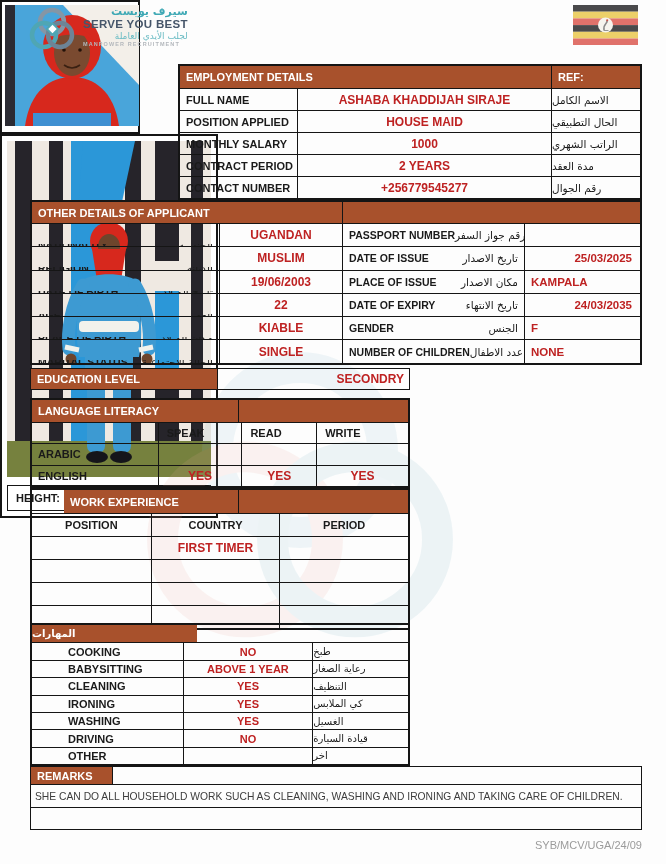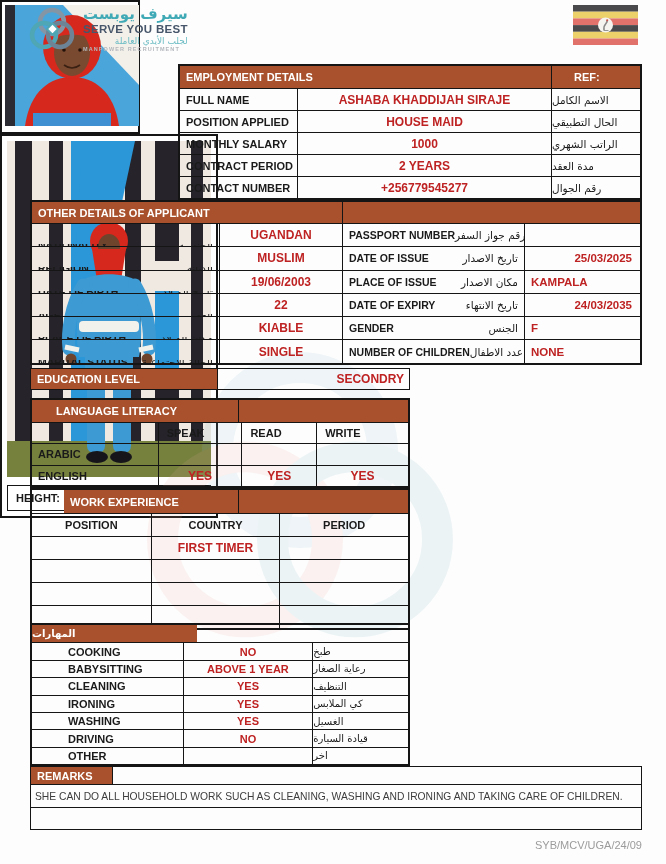--- a/index.html
+++ b/index.html
@@ -4,21 +4,21 @@
 <style>
   html,body{margin:0;padding:0;background:#fff;}
   #page{position:relative;width:666px;height:864px;background:#fdfdfd;overflow:hidden;
         font-family:"Liberation Sans",sans-serif;color:#1a1a1a;}
   .abs{position:absolute;}
   
   #watermark{position:absolute;left:120px;top:340px;width:360px;height:330px;opacity:.13;z-index:1;}
   
   #logo{left:28px;top:6px;display:flex;gap:7px;align-items:flex-start;z-index:2;}
   .logo-text{display:flex;flex-direction:column;line-height:1.12;}
-  .lt-ar{font-family:"DejaVu Sans",sans-serif;color:#3fa9b5;font-size:15px;font-weight:bold;}
+  .lt-ar{font-family:"DejaVu Sans",sans-serif;color:#3fa9b5;font-size:11px;font-weight:bold;}
   .lt-en{color:#47566a;font-size:11.5px;font-weight:bold;letter-spacing:.3px;}
   .lt-ar2{font-family:"DejaVu Sans",sans-serif;color:#6bbcc4;font-size:9px;}
   .lt-en2{color:#b3b7bc;font-size:5.5px;font-weight:bold;letter-spacing:1.1px;}
   #flag{left:573px;top:5px;z-index:2;}
   
   .tbl{position:absolute;z-index:2;border:2px solid #151515;box-sizing:border-box;}
   .trow{display:flex;box-sizing:border-box;border-top:1.5px solid #151515;}
   .trow.first{border-top:none;}
   .cell{box-sizing:border-box;display:flex;align-items:center;overflow:hidden;white-space:nowrap;}
   .cell+.cell{border-left:1.5px solid #151515;}
@@ -53,21 +53,21 @@
   .v-left{justify-content:flex-start;padding-left:6px;}
   .v-right{justify-content:flex-end;padding-right:8px;}
   
   #edu{left:30px;top:368px;width:380px;border:none;display:flex;}
   #edu .e1{width:188px;height:22px;border:1.5px solid #151515;padding-left:6px;}
   #edu .e2{width:192px;height:22px;border:1.5px solid #151515;border-left:none;
            justify-content:flex-end;padding-right:5px;background:transparent;}
   
   #lang{left:30px;top:398px;width:380px;}
   #lang .hrow{height:20px;}
-  #lang .h1{width:207px;padding-left:24px;}
+  #lang .h1{width:207px;padding-left:6px;}
   #lang .h2{width:170px;}
   #lang .chrow{height:23px;}
   #lang .l1{width:126px;}
   #lang .l2{width:84px;}
   #lang .l3{width:75px;}
   #lang .l4{width:92px;}
   #lang .trow{height:21.5px;}
   .colhdr{font-weight:bold;font-size:11px;padding-left:8px;}
   
   #work{left:30px;top:488px;width:380px;}
@@ -151,21 +151,21 @@
       <circle cx="59" cy="45" r="1.8" fill="#241209"></circle>
       <circle cx="75" cy="45" r="1.8" fill="#241209"></circle>
       <path d="M59,60 q8,6 16,0" fill="none" stroke="#3a2012" stroke-width="1.6"></path>
       <rect x="28" y="108" width="78" height="13" fill="#3f90d2"></rect>
     </svg>
   </div>
 
   <div id="emp" class="tbl">
     <div class="trow first">
       <div class="cell hdr" style="width:371px;padding-left:6px;">EMPLOYMENT DETAILS</div>
-      <div class="cell hdr" style="width:89px;padding-left:22px;">REF:</div>
+      <div class="cell hdr" style="width:89px;padding-left:6px;">REF:</div>
     </div>
     <div class="trow">
       <div class="cell lblc c1">FULL NAME</div>
       <div class="cell valc c2">ASHABA KHADDIJAH SIRAJE</div>
       <div class="cell arc c3" dir="rtl">الاسم الكامل</div>
     </div>
     <div class="trow">
       <div class="cell lblc c1">POSITION APPLIED</div>
       <div class="cell valc c2">HOUSE MAID</div>
       <div class="cell arc c3" dir="rtl">الحال التطبيقي</div>

